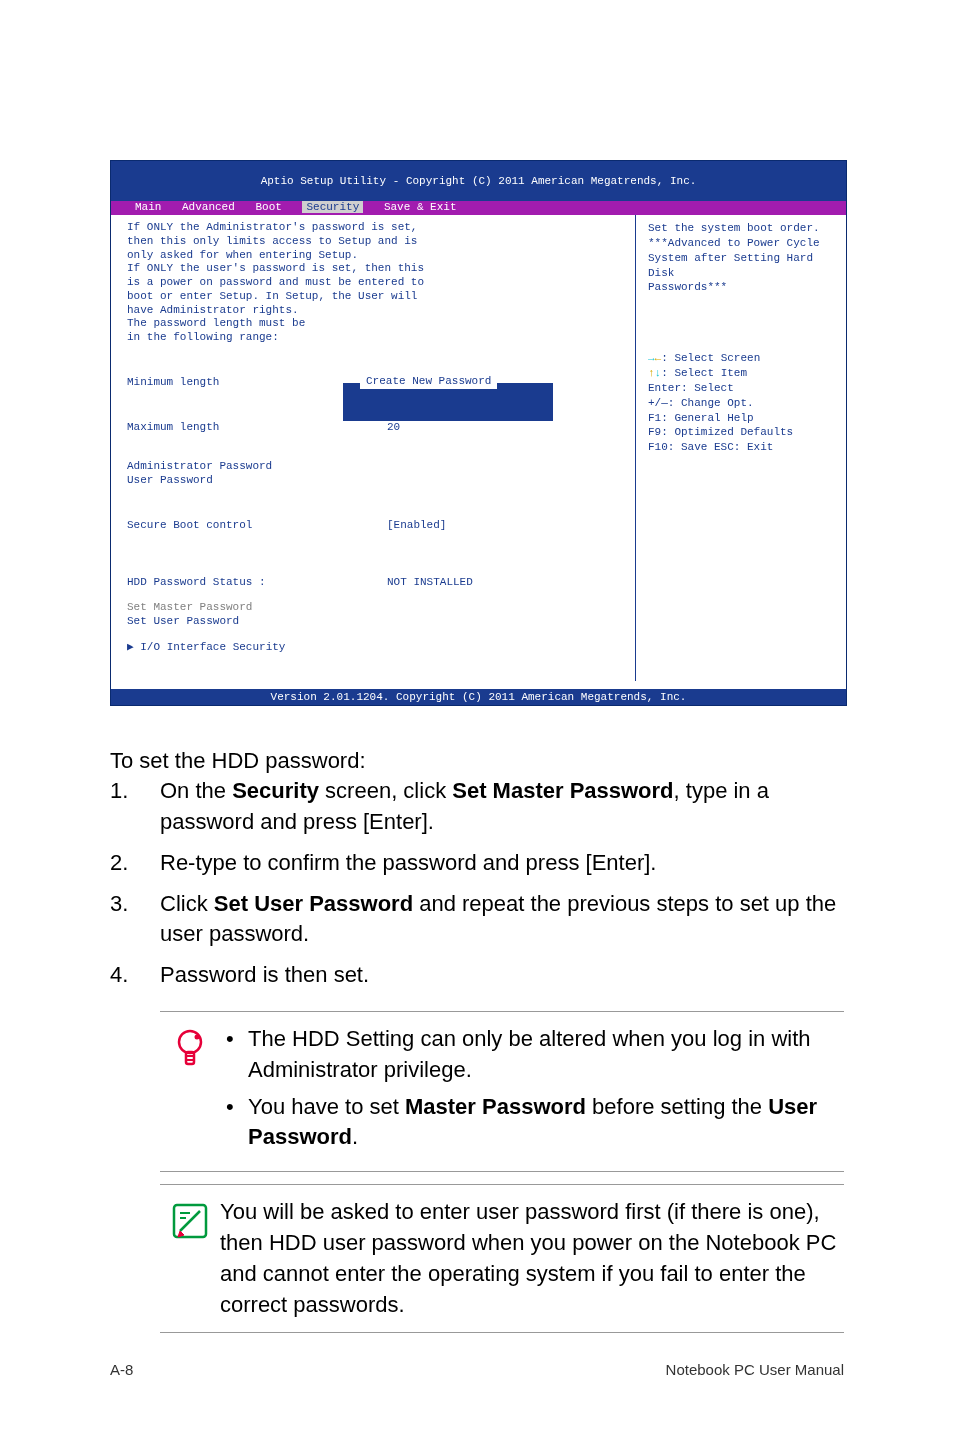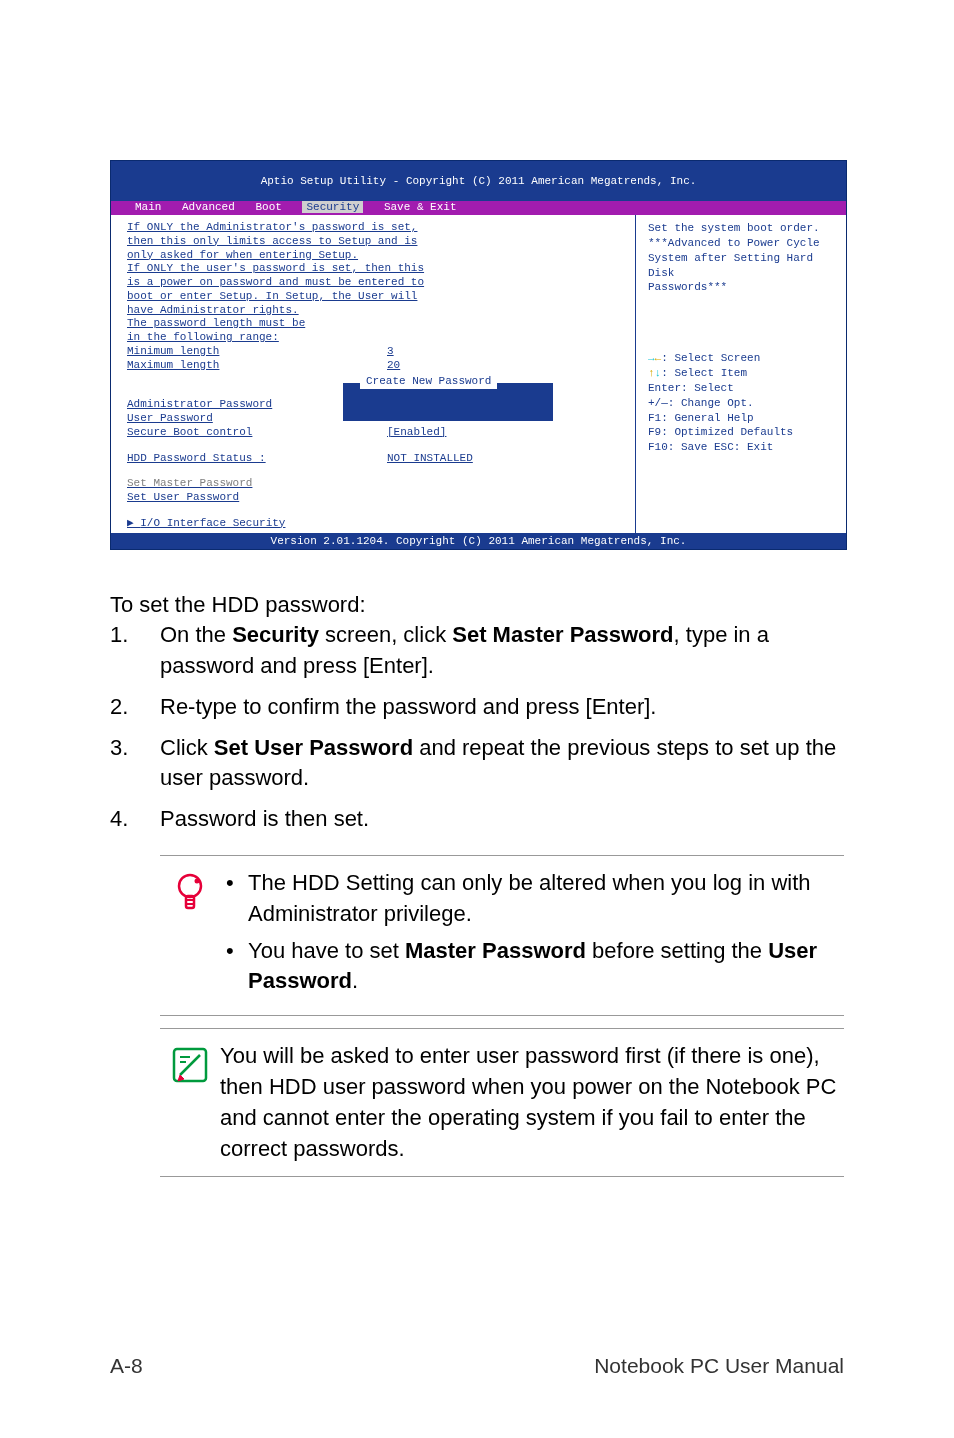--- a/index.html
+++ b/index.html
@@ -46,33 +46,32 @@
     background: #cfcfcf;
     color: #1a3b8f;
     padding: 0 4px;
   }
   .bios-body {
     display: flex;
     background: #fff;
   }
   .bios-left {
     flex: 1;
-    padding: 6px 16px 2px 16px;
+    padding: 6px 16px 26px 16px;
     border-right: 1px solid #1a3b8f;
     position: relative;
     line-height: 1.25;
-    text-decoration: underline;
   }
   .bios-right {
     width: 210px;
     padding: 6px 12px 10px 12px;
     line-height: 1.35;
     position: relative;
   }
-  .row { display: flex; }
+  .row { display: flex; margin-top: 31px; }
   .label { width: 260px; }
   .value { }
   .gray { color: #808080; }
   .pw-dialog {
     position: absolute;
     top: 168px;
     left: 232px;
     width: 210px;
     border: 1px solid #1a3b8f;
     background: #1a3b8f;
@@ -89,20 +88,21 @@
   }
   .arrow-cyan { color: #19c3d6; }
   .arrow-yellow { color: #d6a800; }
   .tri { color: #1a3b8f; font-size: 11px; }
   .bios-footer {
     background: #1a3b8f;
     color: #fff;
     text-align: center;
     padding: 2px 0;
     font-size: 11px;
+    margin-top: 8px;
   }
   .body-text {
     font-family: 'Segoe UI', 'Myriad Pro', Arial, sans-serif;
     font-size: 22px;
     line-height: 1.4;
   }
   .instructions {
     margin-top: 4px;
   }
   .ol-item {
@@ -143,21 +143,21 @@
     padding-left: 6px;
   }
   .footer {
     position: absolute;
     bottom: 60px;
     left: 110px;
     right: 110px;
     display: flex;
     justify-content: space-between;
     font-family: 'Segoe UI', Arial, sans-serif;
-    font-size: 21px;
+    font-size: 15px;
     color: #333;
     border-top: none;
   }
   .keynav-block { margin-top: 56px; }
   .keynav-row { white-space: nowrap; }
 </style>
 </head>
 <body>
 
 <div class="page-content">

